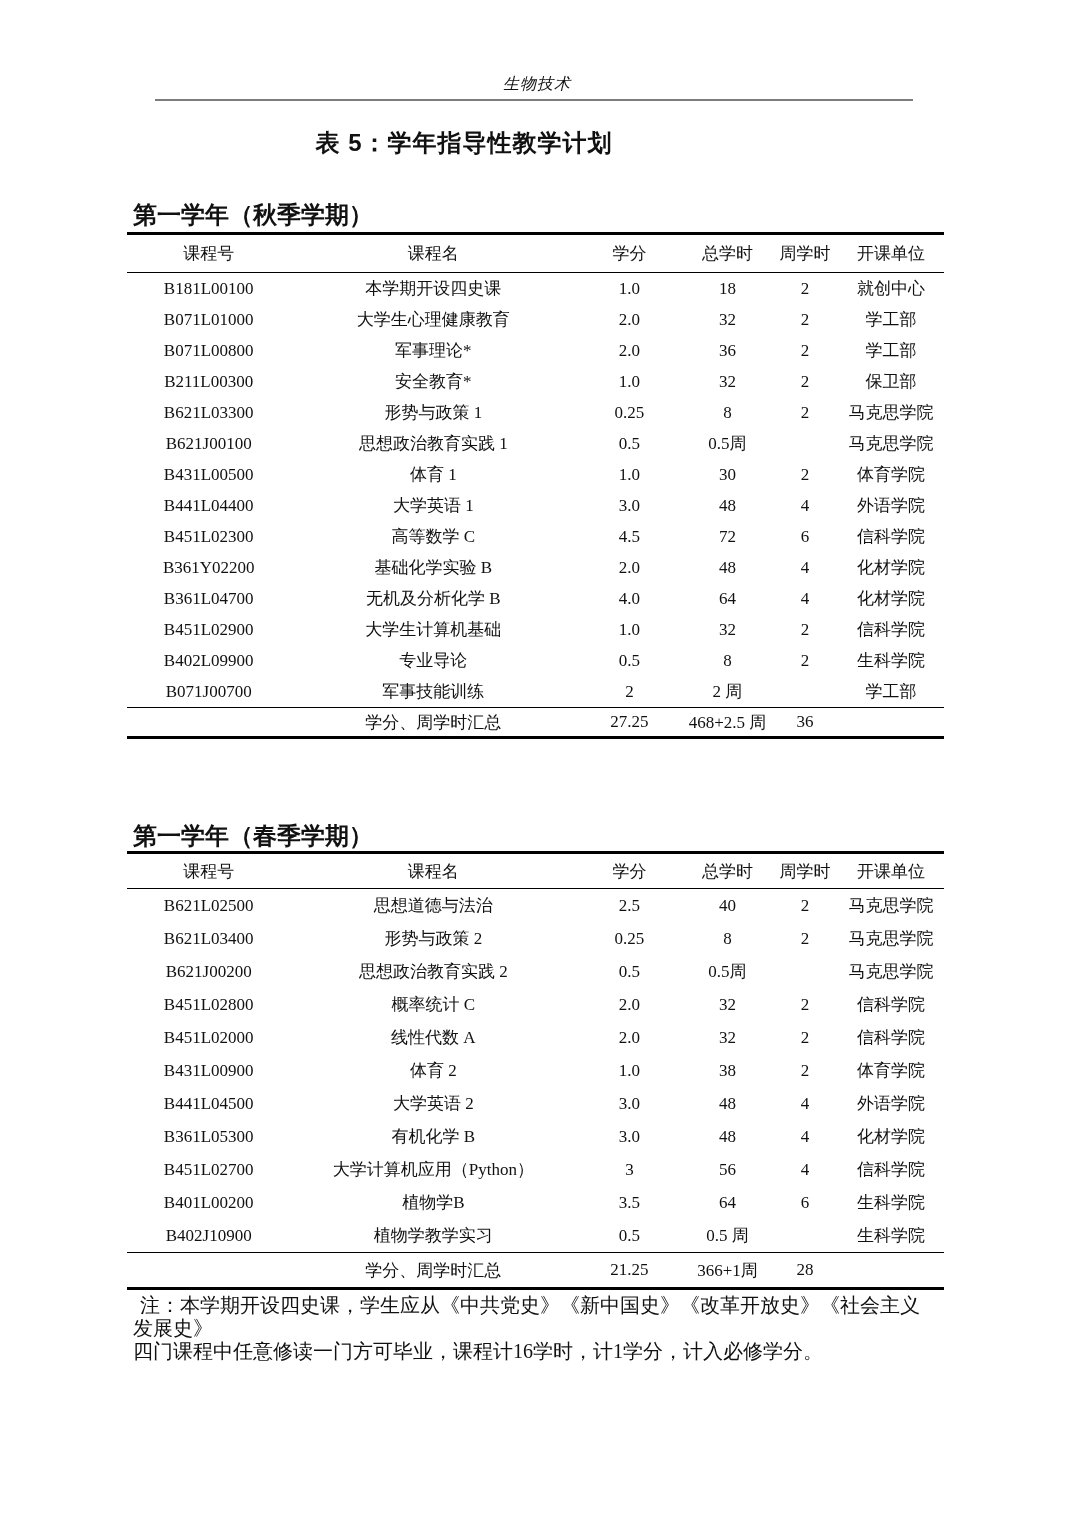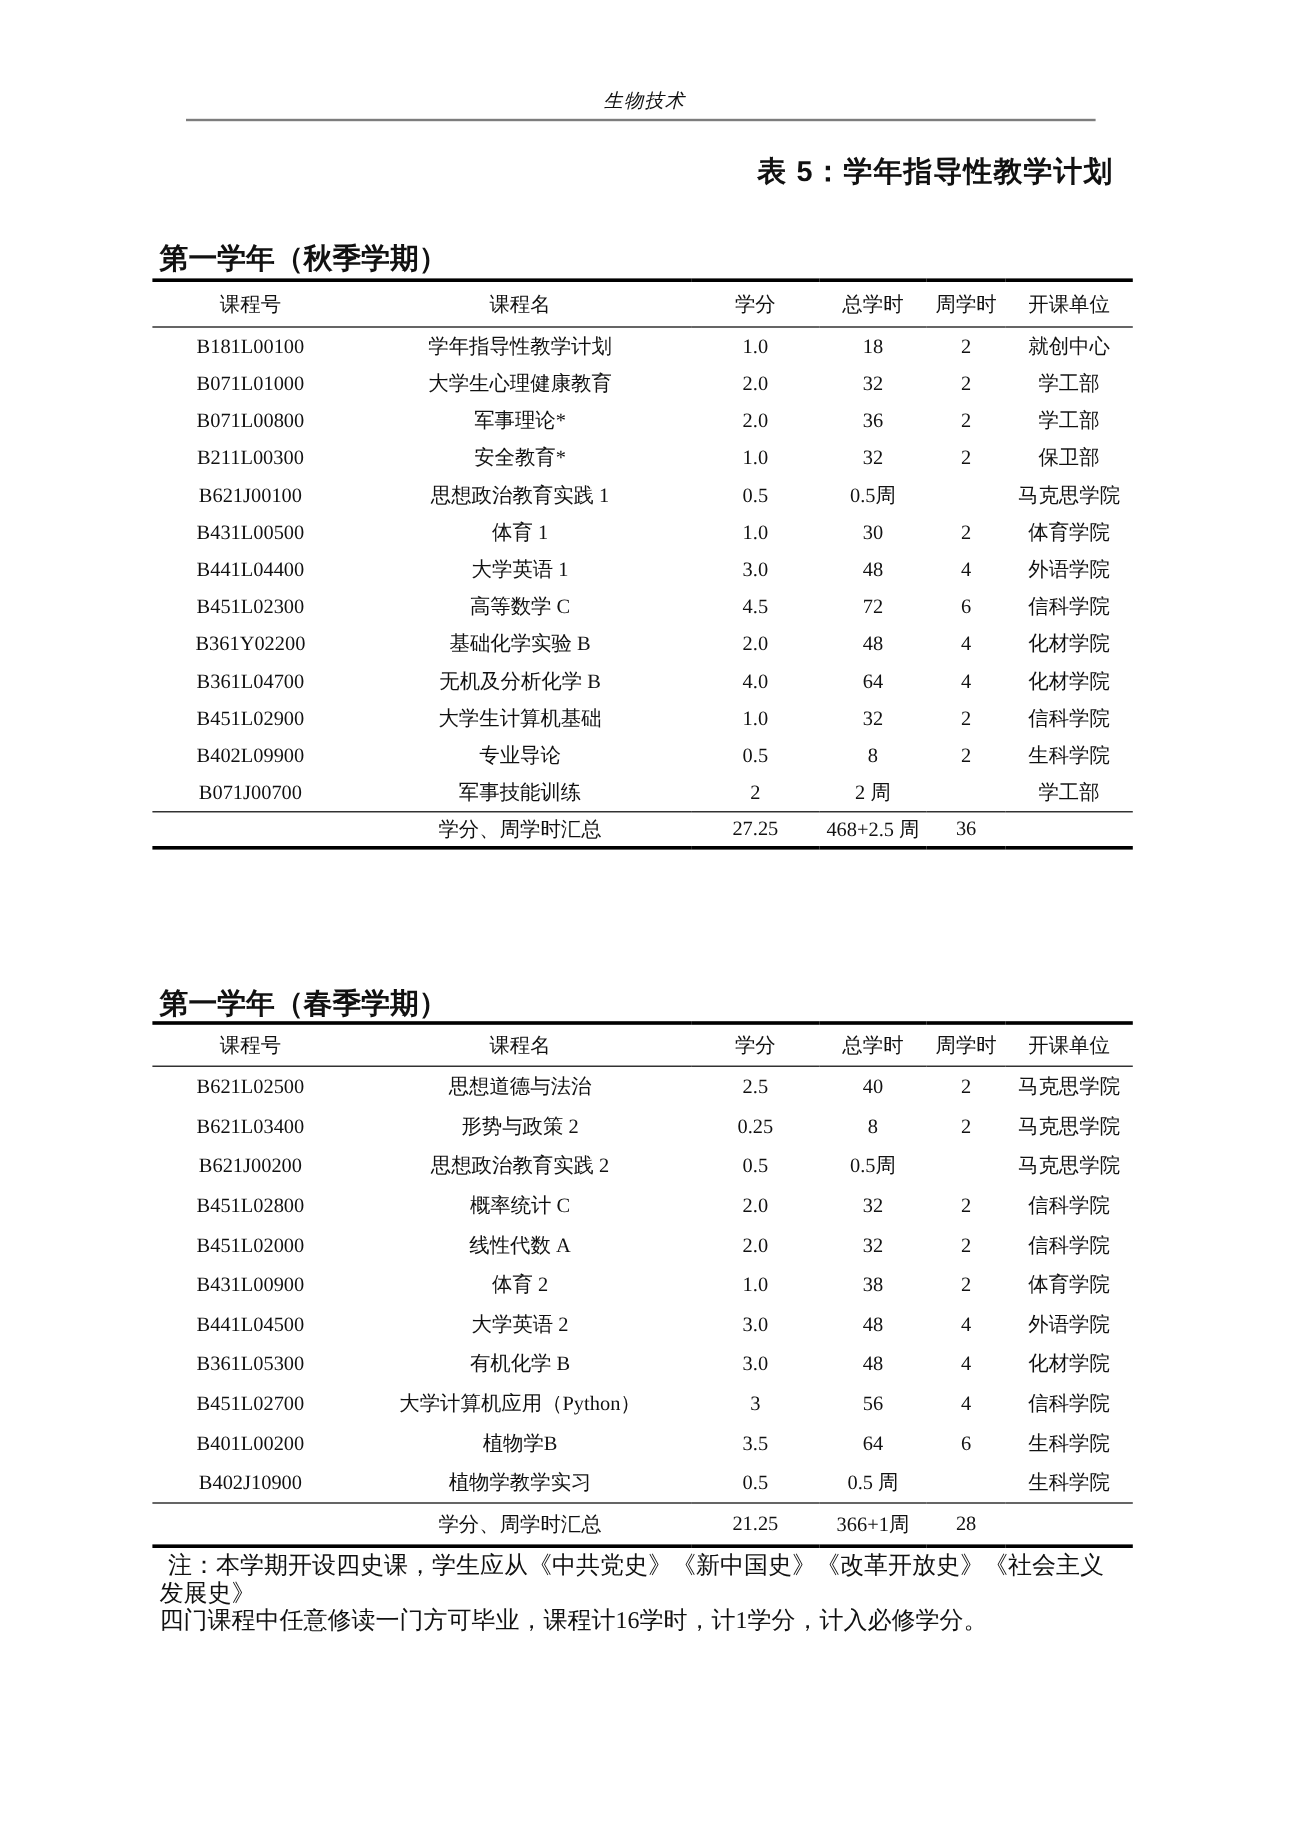--- a/index.html
+++ b/index.html
@@ -15,21 +15,21 @@
     position:absolute; top:74px; left:0; width:1074px;
     text-align:center; font-size:16px; font-style:italic;
     letter-spacing:1px;
   }
   .header-rule {
     position:absolute; top:99px; left:155px; width:758px; height:2px;
     background:#7d7d7d;
   }
   .doc-title {
     position:absolute; top:127px; left:0; width:928px; margin:0;
-    text-align:right;
+    text-align:center;
     font-family:"Liberation Sans","DejaVu Sans",sans-serif;
     font-size:24px; font-weight:bold; letter-spacing:1px;
   }
   .section {
     position:absolute; left:133px; margin:0;
     font-family:"Liberation Sans","DejaVu Sans",sans-serif;
     font-size:24px; font-weight:bold;
   }
   #section-0 { top:199px; }
   #section-1 { top:820px; }
@@ -96,21 +96,21 @@
         <th>课程名</th>
         <th>学分</th>
         <th>总学时</th>
         <th>周学时</th>
         <th>开课单位</th>
       </tr>
     </thead>
     <tbody>
         <tr>
           <td>B181L00100</td>
-          <td>学年指导性教学计划</td>
+          <td>本学期开设四史课</td>
           <td>1.0</td>
           <td>18</td>
           <td>2</td>
           <td>就创中心</td>
         </tr>
         <tr>
           <td>B071L01000</td>
           <td>大学生心理健康教育</td>
           <td>2.0</td>
           <td>32</td>
@@ -125,20 +125,28 @@
           <td>2</td>
           <td>学工部</td>
         </tr>
         <tr>
           <td>B211L00300</td>
           <td>安全教育*</td>
           <td>1.0</td>
           <td>32</td>
           <td>2</td>
           <td>保卫部</td>
+        </tr>
+        <tr>
+          <td>B621L03300</td>
+          <td>形势与政策 1</td>
+          <td>0.25</td>
+          <td>8</td>
+          <td>2</td>
+          <td>马克思学院</td>
         </tr>
         <tr>
           <td>B621J00100</td>
           <td>思想政治教育实践 1</td>
           <td>0.5</td>
           <td>0.5周</td>
           <td></td>
           <td>马克思学院</td>
         </tr>
         <tr>

